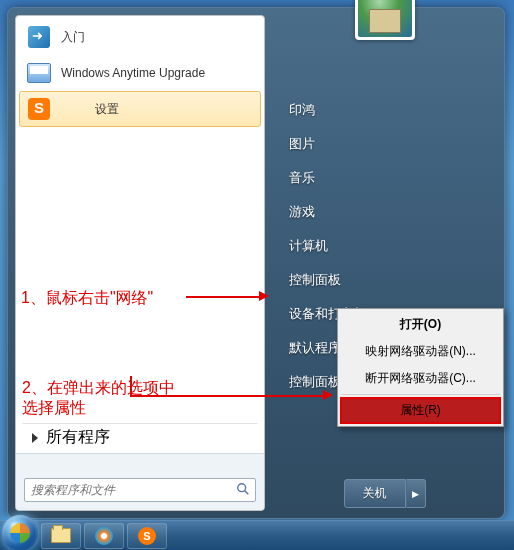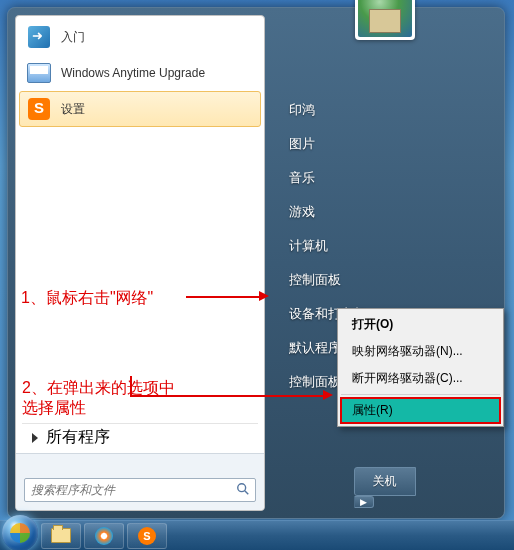--- a/index.html
+++ b/index.html
@@ -3,48 +3,48 @@
 <meta charset="utf-8">
 <style>
 * { margin: 0; padding: 0; box-sizing: border-box; font-family: "Microsoft YaHei", "Segoe UI", Tahoma, sans-serif; }
 body { width: 514px; height: 550px; background: linear-gradient(to bottom, #3b7abd 0%, #5a9fd4 30%, #4a8cc7 100%); overflow: hidden; position: relative; }
 
 .startmenu { position: absolute; top: 7px; left: 7px; width: 498px; height: 512px; background: linear-gradient(to bottom, #4a6d8a 0%, #3a5a75 50%, #2f4a60 100%); border: 1px solid #5a7a95; border-radius: 8px; box-shadow: 0 0 12px rgba(0,0,0,0.5); display: flex; }
 
 .left-panel { width: 250px; background: #fff; margin: 7px 0 7px 7px; border-radius: 4px; display: flex; flex-direction: column; border: 1px solid #c0c0c0; }
 .program-list { flex: 1; padding: 3px 3px; }
 .prog-item { display: flex; align-items: center; padding: 6px 8px; border-radius: 3px; cursor: pointer; }
-.prog-item.hovered { background: linear-gradient(to bottom, #fff3d6, #ffe8b3); border: 1px solid #f0c060; padding: 5px 7px; }
+.prog-item.hovered { background: linear-gradient(to bottom, #fff3d6, #ffe8b3); border: 1px solid #f0c060; padding: 5px 7px; gap: 34px; }
 .prog-icon { width: 24px; height: 24px; margin-right: 10px; flex-shrink: 0; display: flex; align-items: center; justify-content: center; }
 .prog-label { font-size: 12px; color: #333; }
 
 .all-programs { margin: 2px 6px; padding: 3px 10px; display: flex; align-items: center; border-top: 1px solid #e4e4e4; cursor: pointer; }
 .all-programs .tri { width: 0; height: 0; border-top: 5px solid transparent; border-bottom: 5px solid transparent; border-left: 6px solid #333; margin-right: 8px; }
 
 .search-row { padding: 24px 8px 8px; background: #eef3f8; border-top: 1px solid #d0d8e0; border-radius: 0 0 4px 4px; }
 .search-box { position: relative; }
 .search-input { width: 100%; padding: 4px 26px 4px 6px; border: 1px solid #a0b0c0; border-radius: 2px; font-size: 12px; font-style: italic; color: #888; }
 .search-icon { position: absolute; right: 6px; top: 4px; color: #5576a0; }
 
 .right-panel { flex: 1; position: relative; padding: 85px 0 10px 0; }
 .user-pic { position: absolute; top: -28px; left: 50%; transform: translateX(-50%); width: 60px; height: 60px; background: #fff; border-radius: 4px; padding: 3px; box-shadow: 0 1px 4px rgba(0,0,0,0.4); }
 .user-pic-inner { width: 100%; height: 100%; background: radial-gradient(circle at 40% 35%, #a8d8a8 0%, #4a9a4a 40%, #2a6a9a 100%); border-radius: 2px; position: relative; overflow: hidden; }
 .user-pic-inner::after { content: ""; position: absolute; bottom: 4px; left: 50%; transform: translateX(-50%); width: 30px; height: 22px; background: #d8c898; border: 1px solid #8a7a5a; }
 
 .r-item { color: #fff; font-size: 13px; padding: 8px 24px; cursor: pointer; text-shadow: 0 1px 2px rgba(0,0,0,0.6); }
 .r-item.highlight-box { border: 3px solid #e00000; margin: -3px 0; position: relative; z-index: 1; }
 
-.shutdown-row { position: absolute; bottom: 10px; left: 50%; transform: translateX(-50%); display: flex; flex-direction: column; }
+.shutdown-row { position: absolute; bottom: 10px; left: 50%; transform: translateX(-50%); display: flex; }
 .shutdown-btn { background: linear-gradient(to bottom, #5a7a95, #3a5a75); border: 1px solid #6a8aa5; color: #fff; font-size: 12px; padding: 5px 18px; border-radius: 3px 0 0 3px; cursor: pointer; text-shadow: 0 1px 1px rgba(0,0,0,0.5); }
 .shutdown-arrow { background: linear-gradient(to bottom, #5a7a95, #3a5a75); border: 1px solid #6a8aa5; border-left: 1px solid #4a6a85; width: 20px; border-radius: 0 3px 3px 0; color: #fff; display: flex; align-items: center; justify-content: center; cursor: pointer; font-size: 9px; }
 
-.context-menu { position: absolute; top: 308px; left: 337px; width: 167px; background: #f0f0f0; border: 1px solid #979797; box-shadow: 3px 3px 6px rgba(0,0,0,0.35); z-index: 10; padding: 2px; }
+.context-menu { position: absolute; top: 308px; left: 337px; width: 167px; background: #f0f0f0; border: 1px solid #979797; box-shadow: 3px 3px 6px rgba(0,0,0,0.35); z-index: 10; padding: 2px; text-align: center; }
 .cm-item { font-size: 12px; padding: 5px 12px; cursor: pointer; background: #f0f0f0; }
 .cm-item.bold { font-weight: bold; }
-.cm-item.highlight-box2 { outline: 2px solid #e00000; outline-offset: -2px; background: #14b8a6; }
+.cm-item.highlight-box2 { outline: 2px solid #e00000; outline-offset: -2px; background: #b91c1c; }
 .cm-sep { height: 1px; background: #d0d0d0; margin: 2px 1px; }
 
 .annotation { position: absolute; color: #e00000; font-size: 16px; font-weight: 500; z-index: 20; }
 .annotation.one { top: 288px; left: 21px; }
 .annotation.two { top: 342px; left: 22px; line-height: 20px; margin-top: 36px; }
 .arrow-line { position: absolute; background: #e00000; height: 2px; z-index: 20; }
 .arrow-head { position: absolute; width: 0; height: 0; border-top: 5px solid transparent; border-bottom: 5px solid transparent; border-left: 10px solid #e00000; z-index: 20; }
 
 .taskbar { position: absolute; bottom: 0; left: 0; width: 514px; height: 30px; background: linear-gradient(to bottom, #4a7aa5 0%, #2a5a85 50%, #1a4a75 100%); border-top: 1px solid #5a8ab5; display: flex; align-items: center; z-index: 30; }
 .orb { width: 36px; height: 36px; margin-left: 2px; margin-top: -6px; border-radius: 50%; background: radial-gradient(circle at 35% 30%, #fff 0%, #8ac8f0 15%, #1a5aa0 60%, #0a3a70 100%); box-shadow: 0 0 8px rgba(120,200,255,0.8), inset 0 2px 4px rgba(255,255,255,0.4); cursor: pointer; position: relative; }

